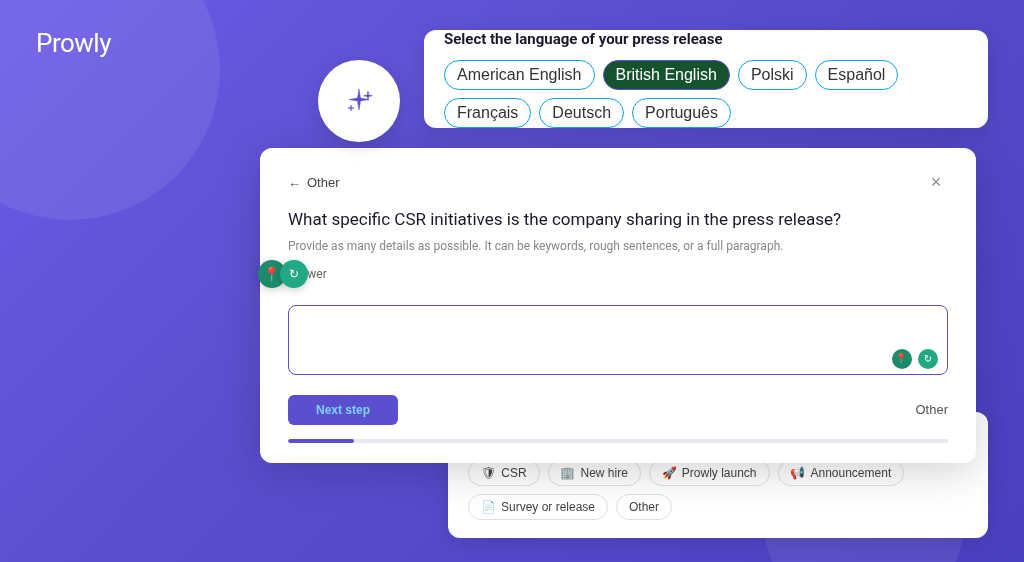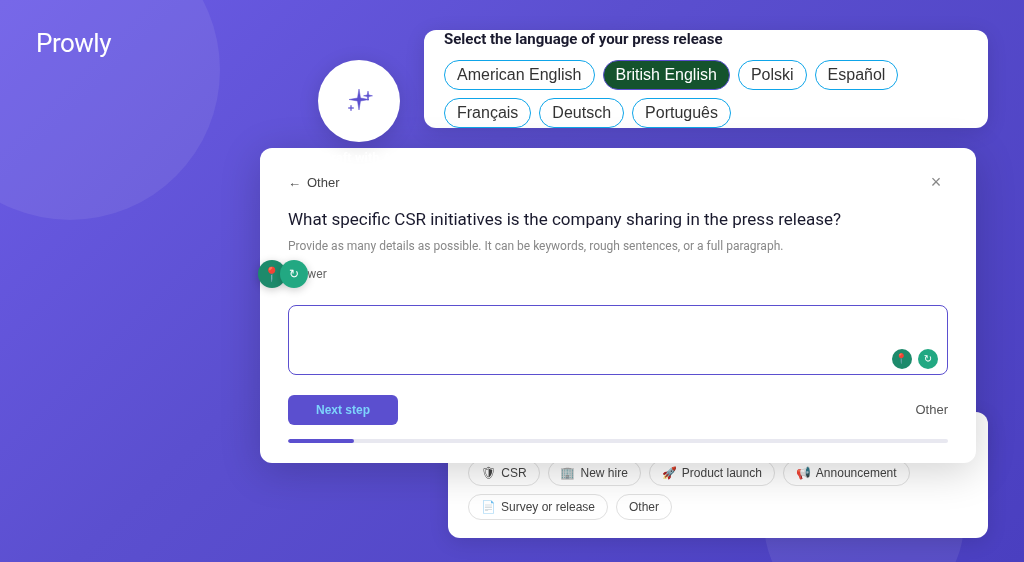--- a/index.html
+++ b/index.html
@@ -403,21 +403,21 @@
     <button class="type-btn">
       <span class="type-icon">🛡</span>
       <span>CSR</span>
     </button>
     <button class="type-btn">
       <span class="type-icon">🏢</span>
       <span>New hire</span>
     </button>
     <button class="type-btn">
       <span class="type-icon">🚀</span>
-      <span>Product launch</span>
+      <span>Prowly launch</span>
     </button>
     <button class="type-btn">
       <span class="type-icon">📢</span>
       <span>Announcement</span>
     </button>
     <button class="type-btn">
       <span class="type-icon">📄</span>
       <span>Survey or release</span>
     </button>
     <button class="type-btn">

